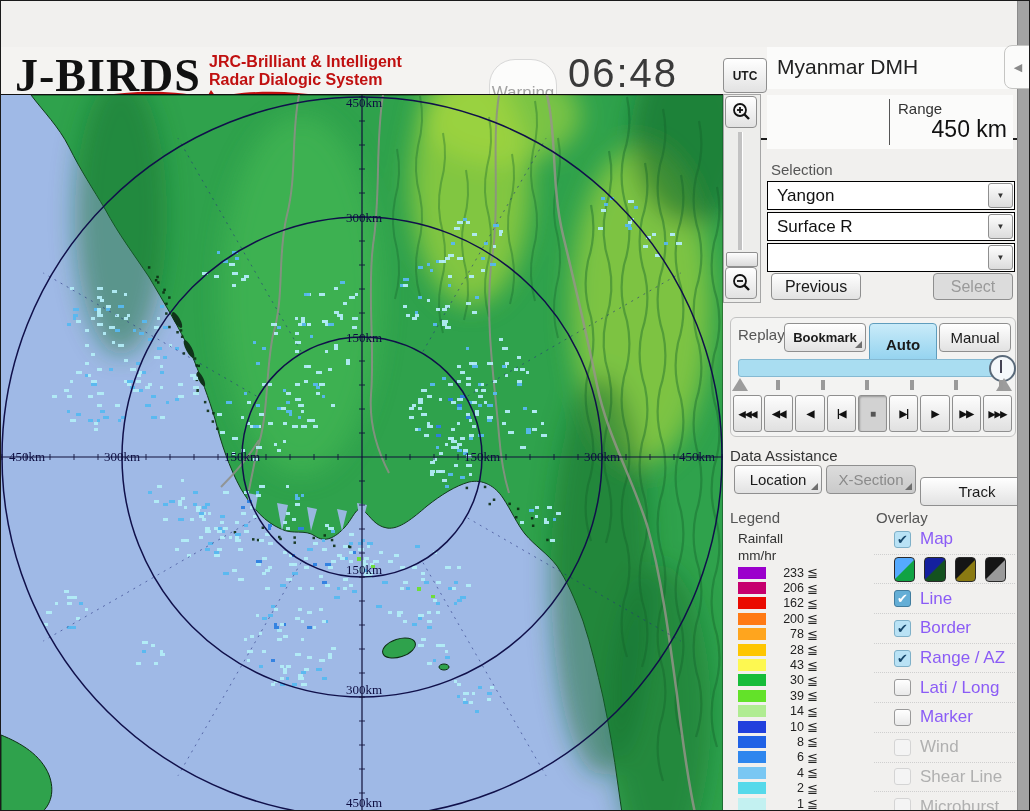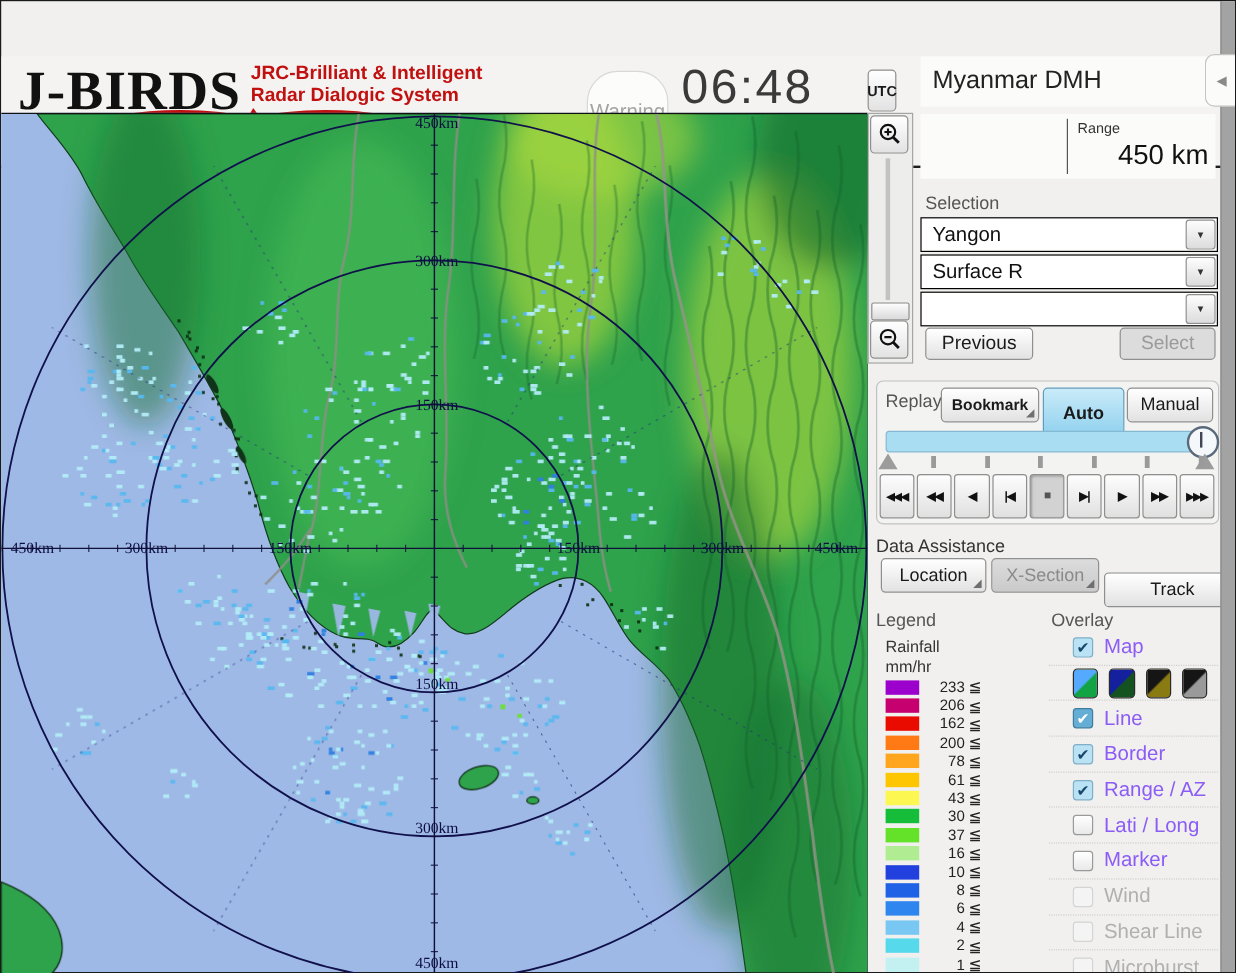--- a/index.html
+++ b/index.html
@@ -70,21 +70,21 @@
       <path fill="#c01010" d="M200 10 C168 2,120 0,78 8 C52 13,26 15,4 13 C26 22,52 23,74 21 C56 28,34 30,16 29 C48 35,86 33,112 28 C94 37,72 42,52 44 C96 45,142 38,170 28 C152 40,128 49,106 52 C148 50,184 40,197 30 L200 27 L203 30 C216 40,252 50,294 52 C272 49,248 40,230 28 C258 38,304 45,348 44 C328 42,306 37,288 28 C314 33,352 35,384 29 C366 30,344 28,326 21 C348 23,374 22,396 13 C374 15,348 13,322 8 C280 0,232 2,200 10 Z"></path>
       <ellipse cx="200" cy="18" rx="7" ry="13" fill="#c01010"></ellipse>
       <path fill="#c01010" d="M196 8 L200 1 L205 8 L202 13 Z M192 28 L200 47 L208 28 Z"></path>
     </svg>
 
     <div class="btn fold" style="left:488px;top:12px;width:68px;height:68px;background:#fcfcfb;border-color:#d8d8d8;color:#a3a3a3;font-size:17px;border-radius:26px;">Warning</div>
 
     <div id="time">06:48</div>
     <div id="date">30 Aug 2021</div>
 
-    <div class="btn" style="left:722px;top:11px;width:24px;height:35px;font-size:12px;font-weight:bold;text-align:right;">UTC</div>
+    <div class="btn" style="left:722px;top:11px;width:44px;height:35px;font-size:12px;font-weight:bold;text-align:right;">UTC</div>
     <div class="btn sel" style="left:722px;top:48px;width:36px;height:35px;font-size:12px;font-weight:bold;">MMT</div>
 
     <div id="toolbar" class="abs" style="left:838px;top:6px;width:176px;height:32px;display:flex;gap:3px;">
         <div class="btn" style="position: relative; width: 33px; height: 31px; flex: 0 0 auto; background: linear-gradient(rgb(201, 235, 249), rgb(142, 208, 238)); border-color: rgb(95, 157, 189);">
           <svg width="16" height="16" viewBox="0 0 16 16">
             <path d="M2 2h11l1 1v11H2z" fill="#111"></path>
             <rect x="5" y="3" width="6" height="4" fill="#fff"></rect>
             <rect x="8.6" y="3.4" width="1.8" height="3.2" fill="#111"></rect>
             <rect x="4" y="9" width="8" height="4.4" fill="#fff"></rect>
           </svg>
@@ -1043,21 +1043,21 @@
       <line x1="6" y1="8" x2="12" y2="8" stroke="#111" stroke-width="1.8"></line>
     </svg>
   </div>
 
   <div class="wbox" style="left:766px;top:46px;width:246px;height:42px;">
     <div class="abs" style="left:10px;top:8px;font-size:21px;color:#222;">Myanmar DMH</div>
   </div>
 
   <div class="wbox" style="left:766px;top:94px;width:246px;height:54px;">
     <div class="abs" style="left:122px;top:4px;width:1px;height:46px;background:#555;"></div>
-    <div class="abs" style="left:131px;top:5px;font-size:12px;color:#333;">Range</div>
+    <div class="abs" style="left:131px;top:5px;font-size:15px;color:#333;">Range</div>
     <div class="abs" style="left:110px;top:21px;width:130px;text-align:right;font-size:23px;color:#111;">450 km</div>
   </div>
 
   <div class="lbl" style="left:770px;top:160px;">Selection</div>
 
   <div class="ddl" style="left:766px;top:180px;width:246px;">
     <span class="ddl-val">Yangon</span>
     <span class="ddl-btn">
         <i>▼</i>
       </span>
@@ -1142,41 +1142,41 @@
         <span class="lval">200</span>
         <span class="lop">≦</span>
       </div>
       <div class="lrow">
         <span class="lsw" style="background: rgb(255, 165, 30);"></span>
         <span class="lval">78</span>
         <span class="lop">≦</span>
       </div>
       <div class="lrow">
         <span class="lsw" style="background: rgb(254, 198, 0);"></span>
-        <span class="lval">61</span>
+        <span class="lval">28</span>
         <span class="lop">≦</span>
       </div>
       <div class="lrow">
         <span class="lsw" style="background: rgb(253, 248, 81);"></span>
         <span class="lval">43</span>
         <span class="lop">≦</span>
       </div>
       <div class="lrow">
         <span class="lsw" style="background: rgb(22, 189, 58);"></span>
         <span class="lval">30</span>
         <span class="lop">≦</span>
       </div>
       <div class="lrow">
         <span class="lsw" style="background: rgb(99, 226, 41);"></span>
-        <span class="lval">37</span>
+        <span class="lval">39</span>
         <span class="lop">≦</span>
       </div>
       <div class="lrow">
         <span class="lsw" style="background: rgb(176, 236, 146);"></span>
-        <span class="lval">16</span>
+        <span class="lval">14</span>
         <span class="lop">≦</span>
       </div>
       <div class="lrow">
         <span class="lsw" style="background: rgb(33, 64, 221);"></span>
         <span class="lval">10</span>
         <span class="lop">≦</span>
       </div>
       <div class="lrow">
         <span class="lsw" style="background: rgb(32, 98, 230);"></span>
         <span class="lval">8</span>

